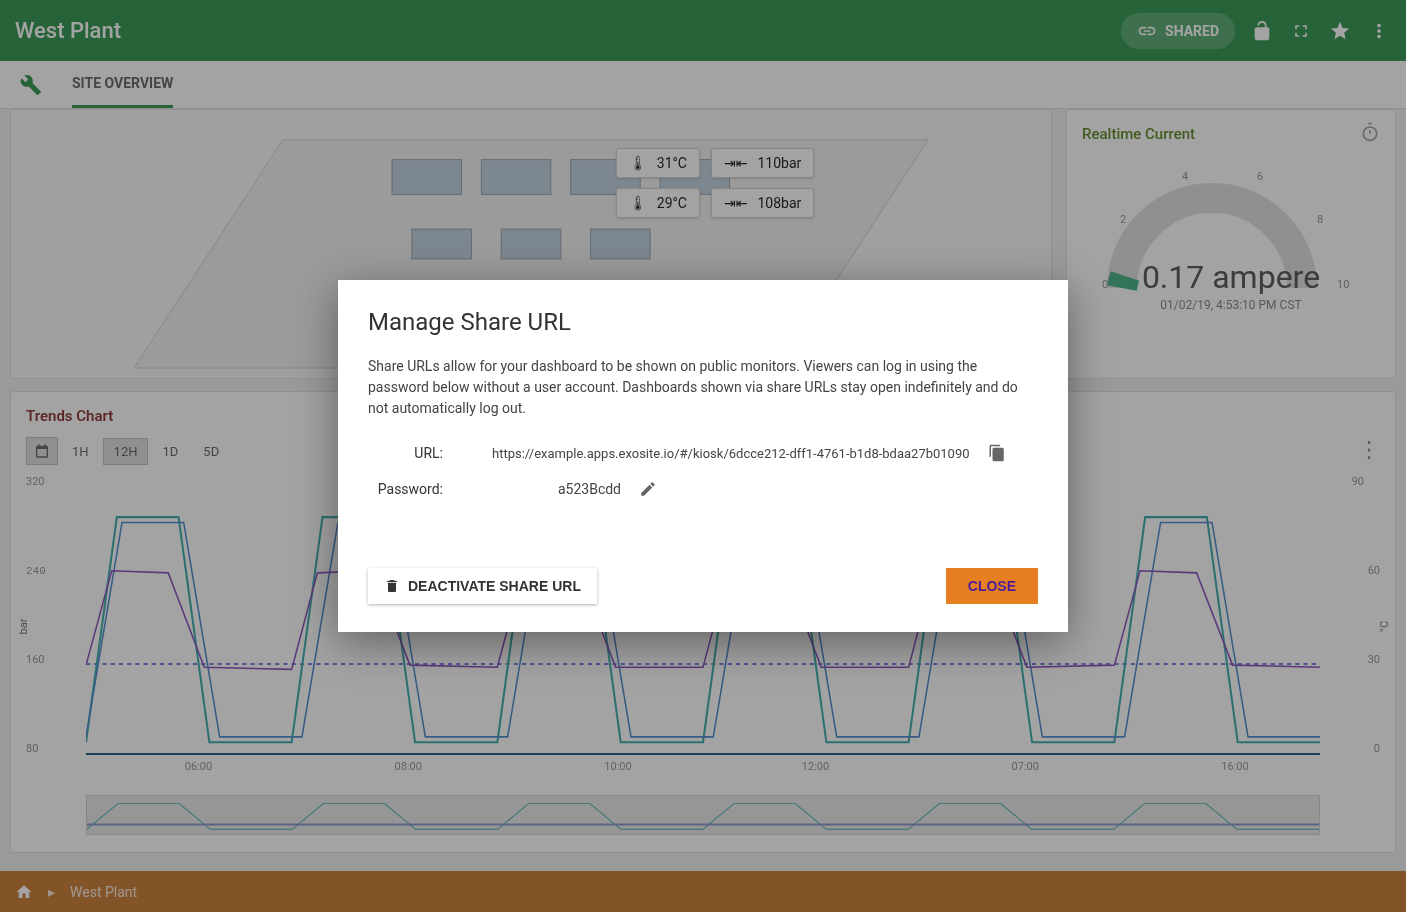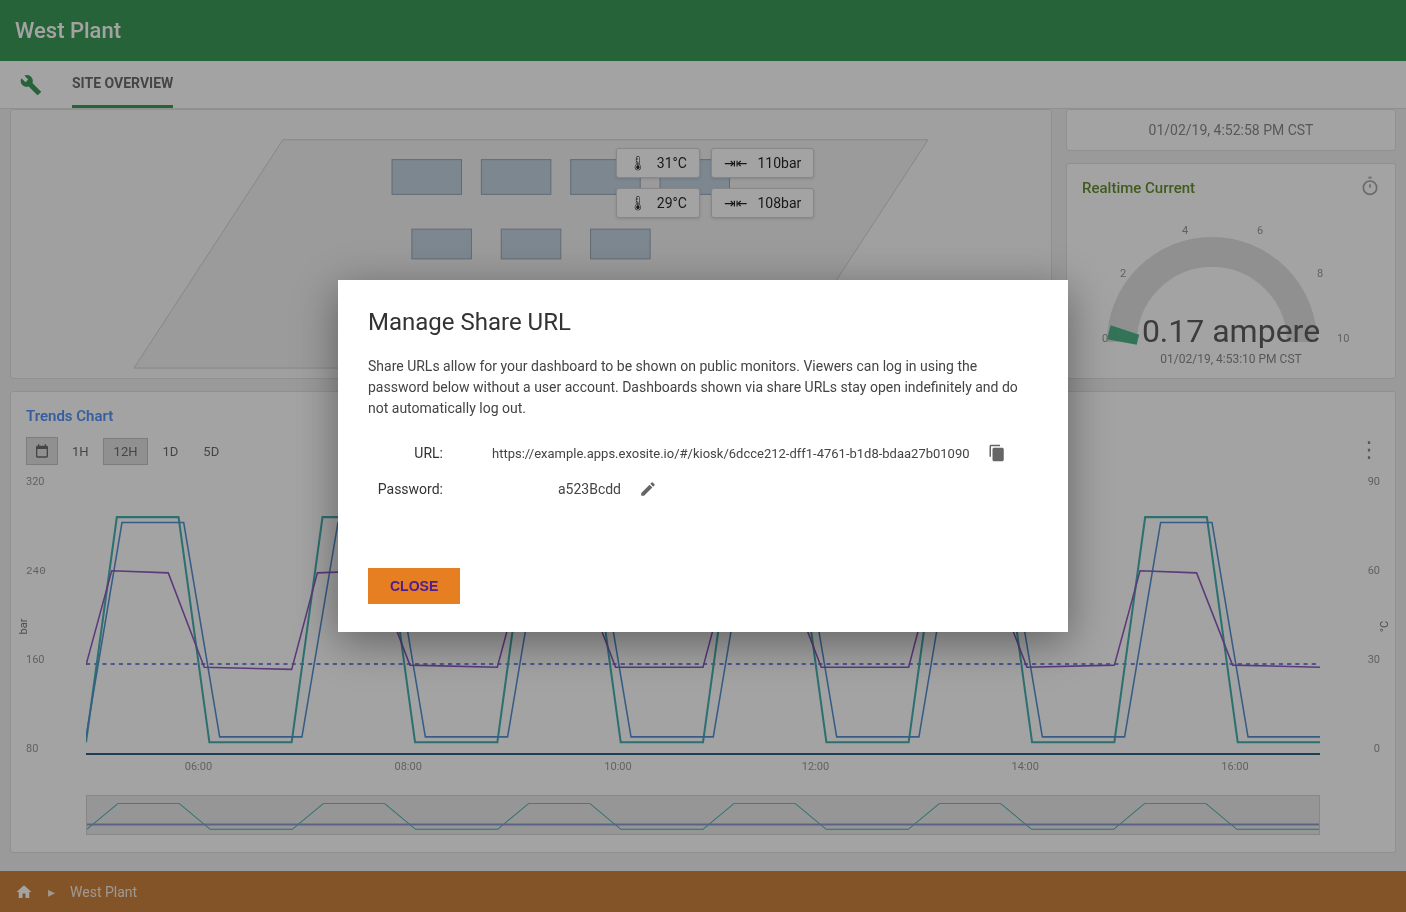--- a/index.html
+++ b/index.html
@@ -29,21 +29,21 @@
 .gauge-wrap { text-align: center; margin-top: 15px; position: relative; height: 150px; }
 .gauge-val { font-size: 32px; color: #444; position: absolute; width: 100%; top: 100px; }
 .gauge-ts { font-size: 12px; color: #777; position: absolute; width:100%; top: 140px; }
 .gauge-tick { position: absolute; font-size: 11px; color: #888; }
 
 
 .sensor-pill { position: absolute; background: #fff; border: 1px solid #ccc; border-radius: 3px; padding: 6px 12px; display: flex; align-items: center; gap: 10px; font-size: 14px; box-shadow: 0 1px 3px rgba(0,0,0,0.15); }
 
 
 .trends-card { background: #fff; border: 1px solid #ddd; border-radius: 3px; padding: 15px; position: relative; height: 462px; }
-.trends-title { color: #3b82f6; font-size: 15px; font-weight: 600; margin-bottom: 12px; }
+.trends-title { color: #7f1d1d; font-size: 15px; font-weight: 600; margin-bottom: 12px; }
 .range-row { display: flex; align-items: center; gap: 3px; position: relative; }
 .cal-btn { width: 32px; height: 28px; background: #ddd; border: 1px solid #bbb; display:flex; align-items:center; justify-content:center; }
 .range-btn { padding: 5px 10px; font-size: 13px; color: #555; border: 1px solid transparent; cursor: pointer; }
 .range-btn.active { background: #ddd; border: 1px solid #bbb; }
 .more-icon { position: absolute; right: 0; top: 0; color: #777; cursor: pointer; font-size: 22px; }
 .chart-area { position: relative; height: 300px; margin-top: 20px; }
 .y-axis-left { position: absolute; left: 0; top: 0; bottom: 30px; width: 50px; }
 .y-axis-right { position: absolute; right: 0; top: 0; bottom: 30px; width: 50px; }
 .y-tick { position: absolute; font-size: 11px; color: #888; }
 .y-label { position: absolute; font-size: 11px; color: #666; transform: rotate(-90deg); transform-origin: center; }
@@ -67,20 +67,50 @@
 .btn-deactivate { background: #fff; border: none; box-shadow: 0 1px 3px rgba(0,0,0,0.3); padding: 10px 16px; font-size: 14px; font-weight: 600; color: #333; display: flex; align-items: center; gap: 8px; cursor: pointer; }
 .btn-close { background: #e67e22; color: #4c1d95; border: none; padding: 10px 22px; font-size: 14px; font-weight: 600; cursor: pointer; }
 
 svg { display: block; }
 </style>
 </head>
 <body>
 
 <div class="header">
   <div class="header-title">West Plant</div>
+  <div class="header-actions">
+    <div class="shared-badge">
+      <span>
+        <svg width="20" height="20" viewBox="0 0 24 24" fill="white">
+            <path d="M3.9 12c0-1.7 1.4-3.1 3.1-3.1h4V7H7c-2.8 0-5 2.2-5 5s2.2 5 5 5h4v-1.9H7c-1.7 0-3.1-1.4-3.1-3.1zM8 13h8v-2H8v2zm9-6h-4v1.9h4c1.7 0 3.1 1.4 3.1 3.1s-1.4 3.1-3.1 3.1h-4V17h4c2.8 0 5-2.2 5-5s-2.2-5-5-5z"></path>
+          </svg>
+      </span>
+      <span>SHARED</span>
+    </div>
+    <div class="header-icon">
+      <svg width="22" height="22" viewBox="0 0 24 24" fill="white">
+          <path d="M12 17c1.1 0 2-.9 2-2s-.9-2-2-2-2 .9-2 2 .9 2 2 2zm6-9h-1V6c0-2.8-2.2-5-5-5S7 3.2 7 6h1.9c0-1.7 1.4-3.1 3.1-3.1s3.1 1.4 3.1 3.1v2H6c-1.1 0-2 .9-2 2v10c0 1.1.9 2 2 2h12c1.1 0 2-.9 2-2V10c0-1.1-.9-2-2-2z"></path>
+        </svg>
+    </div>
+    <div class="header-icon">
+      <svg width="20" height="20" viewBox="0 0 24 24" fill="white">
+          <path d="M7 14H5v5h5v-2H7v-3zm-2-4h2V7h3V5H5v5zm12 7h-3v2h5v-5h-2v3zM14 5v2h3v3h2V5h-5z"></path>
+        </svg>
+    </div>
+    <div class="header-icon">
+      <svg width="22" height="22" viewBox="0 0 24 24" fill="white">
+          <path d="M12 17.3L18.2 21l-1.6-7L22 9.2l-7.2-.6L12 2 9.2 8.6 2 9.2 7.5 14l-1.6 7z"></path>
+        </svg>
+    </div>
+    <div class="header-icon">
+      <svg width="22" height="22" viewBox="0 0 24 24" fill="white">
+          <path d="M12 8c1.1 0 2-.9 2-2s-.9-2-2-2-2 .9-2 2 .9 2 2 2zm0 2c-1.1 0-2 .9-2 2s.9 2 2 2 2-.9 2-2-.9-2-2-2zm0 6c-1.1 0-2 .9-2 2s.9 2 2 2 2-.9 2-2-.9-2-2-2z"></path>
+        </svg>
+    </div>
+  </div>
 </div>
 
 <div class="tab-bar">
   <span class="config-icon">
     <svg width="22" height="22" viewBox="0 0 24 24" fill="#1d8b3c">
         <path d="M22.7 19l-9.1-9.1c.9-2.3.4-5-1.5-6.9-2-2-5-2.4-7.4-1.3l4.3 4.3-3 3-4.4-4.3C.1 7.1.5 10.1 2.5 12.1c1.9 1.9 4.6 2.4 6.9 1.5l9.1 9.1c.4.4 1 .4 1.4 0l2.8-2.8c.5-.3.5-1-.1-1.4z"></path>
       </svg>
   </span>
   <div class="tab">SITE OVERVIEW</div>
 </div>
@@ -114,23 +144,20 @@
         <span>🌡</span>
         <span>29°C</span>
       </div>
       <div class="sensor-pill" style="left:700px; top:78px;">
         <span>⇥⇤</span>
         <span>108bar</span>
       </div>
     </div>
 
     <div class="right-col">
-      <div class="ts-card">
-        <span>01/02/19, 4:52:58 PM CST</span>
-      </div>
       <div class="gauge-card">
         <div class="gauge-title">Realtime Current</div>
         <span class="gauge-icon">
           <svg width="20" height="20" viewBox="0 0 24 24" fill="none" stroke="#999" stroke-width="2">
               <circle cx="12" cy="14" r="8"></circle>
               <path d="M12 10v4M10 2h4"></path>
             </svg>
         </span>
         <div class="gauge-wrap">
           <svg width="260" height="150" viewBox="0 0 260 150">
@@ -170,38 +197,38 @@
         <span class="y-tick" style="bottom:0;">80</span>
         <span class="y-tick" style="bottom:33%;">160</span>
         <span class="y-tick" style="bottom:66%;font-family:Liberation Mono, monospace;">240</span>
         <span class="y-tick" style="bottom:99%;">320</span>
         <span class="y-label" style="left:-10px; top:50%;">bar</span>
       </div>
       <div class="y-axis-right">
         <span class="y-tick" style="bottom:0; right:0;">0</span>
         <span class="y-tick" style="bottom:33%; right:0;">30</span>
         <span class="y-tick" style="bottom:66%; right:0;">60</span>
-        <span class="y-tick" style="bottom:99%; right:0;">90</span>
+        <span class="y-tick" style="bottom:99%; right:16px;">90</span>
         <span class="y-label" style="right:-10px; top:50%;">°C</span>
       </div>
       <div class="plot">
         <svg width="100%" height="100%" viewBox="0 0 1200 250" preserveAspectRatio="none">
           <line x1="0" y1="167" x2="1200" y2="167" stroke="#2a4dc9" stroke-width="1.5" stroke-dasharray="4,4"></line>
 
           <path d="M0,240 L30,30 L90,30 L120,240 L200,240 L230,30 L290,30 L320,240 L400,240 L430,30 L490,30 L520,240 L600,240 L630,30 L690,30 L720,240 L800,240 L830,30 L890,30 L920,240 L1000,240 L1030,30 L1090,30 L1120,240 L1200,240" fill="none" stroke="#2aa3a3" stroke-width="2"></path>
 
           <path d="M0,235 L35,35 L95,35 L130,235 L210,235 L245,35 L295,35 L330,235 L410,235 L445,35 L495,35 L530,235 L610,235 L645,35 L695,35 L730,235 L810,235 L845,35 L895,35 L930,235 L1010,235 L1045,35 L1095,35 L1130,235 L1200,235" fill="none" stroke="#3b7fc9" stroke-width="1.5"></path>
 
           <path d="M0,168 L25,80 L80,82 L115,170 L200,172 L225,82 L280,80 L315,168 L400,170 L425,80 L480,82 L515,170 L600,170 L625,80 L680,82 L715,170 L800,170 L825,78 L880,82 L915,170 L1000,168 L1025,80 L1080,82 L1115,168 L1200,170" fill="none" stroke="#7d3fb5" stroke-width="1.5"></path>
         </svg>
         <span class="x-tick" style="left:8%;">06:00</span>
         <span class="x-tick" style="left:25%;">08:00</span>
         <span class="x-tick" style="left:42%;">10:00</span>
         <span class="x-tick" style="left:58%;">12:00</span>
-        <span class="x-tick" style="left:75%;">14:00</span>
+        <span class="x-tick" style="left:75%;">07:00</span>
         <span class="x-tick" style="left:92%;">16:00</span>
       </div>
       <div class="brush">
         <svg width="100%" height="100%" viewBox="0 0 1200 40" preserveAspectRatio="none">
           <path d="M0,35 L30,8 L90,8 L120,35 L200,35 L230,8 L290,8 L320,35 L400,35 L430,8 L490,8 L520,35 L600,35 L630,8 L690,8 L720,35 L800,35 L830,8 L890,8 L920,35 L1000,35 L1030,8 L1090,8 L1120,35 L1200,35" fill="none" stroke="#2aa3a3" stroke-width="1"></path>
           <path d="M0,30 L1200,30" stroke="#7d8bc9" stroke-width="2"></path>
         </svg>
       </div>
     </div>
   </div>
@@ -233,16 +260,24 @@
     <div class="modal-row">
       <div class="lbl">Password:</div>
       <div class="val" style="width:160px;text-align:right;">a523Bcdd</div>
       <span>
         <svg width="18" height="18" viewBox="0 0 24 24" fill="#666">
             <path d="M3 17.25V21h3.75L17.81 9.94l-3.75-3.75L3 17.25zM20.71 7.04c.39-.39.39-1.02 0-1.41l-2.34-2.34c-.39-.39-1.02-.39-1.41 0l-1.83 1.83 3.75 3.75 1.83-1.83z"></path>
           </svg>
       </span>
     </div>
     <div class="modal-actions">
+      <button class="btn-deactivate">
+        <span>
+          <svg width="16" height="16" viewBox="0 0 24 24" fill="#333">
+              <path d="M6 19c0 1.1.9 2 2 2h8c1.1 0 2-.9 2-2V7H6v12zM19 4h-3.5l-1-1h-5l-1 1H5v2h14V4z"></path>
+            </svg>
+        </span>
+        <span>DEACTIVATE SHARE URL</span>
+      </button>
       <button class="btn-close">CLOSE</button>
     </div>
   </div>
 </div>
 
 </body></html>

